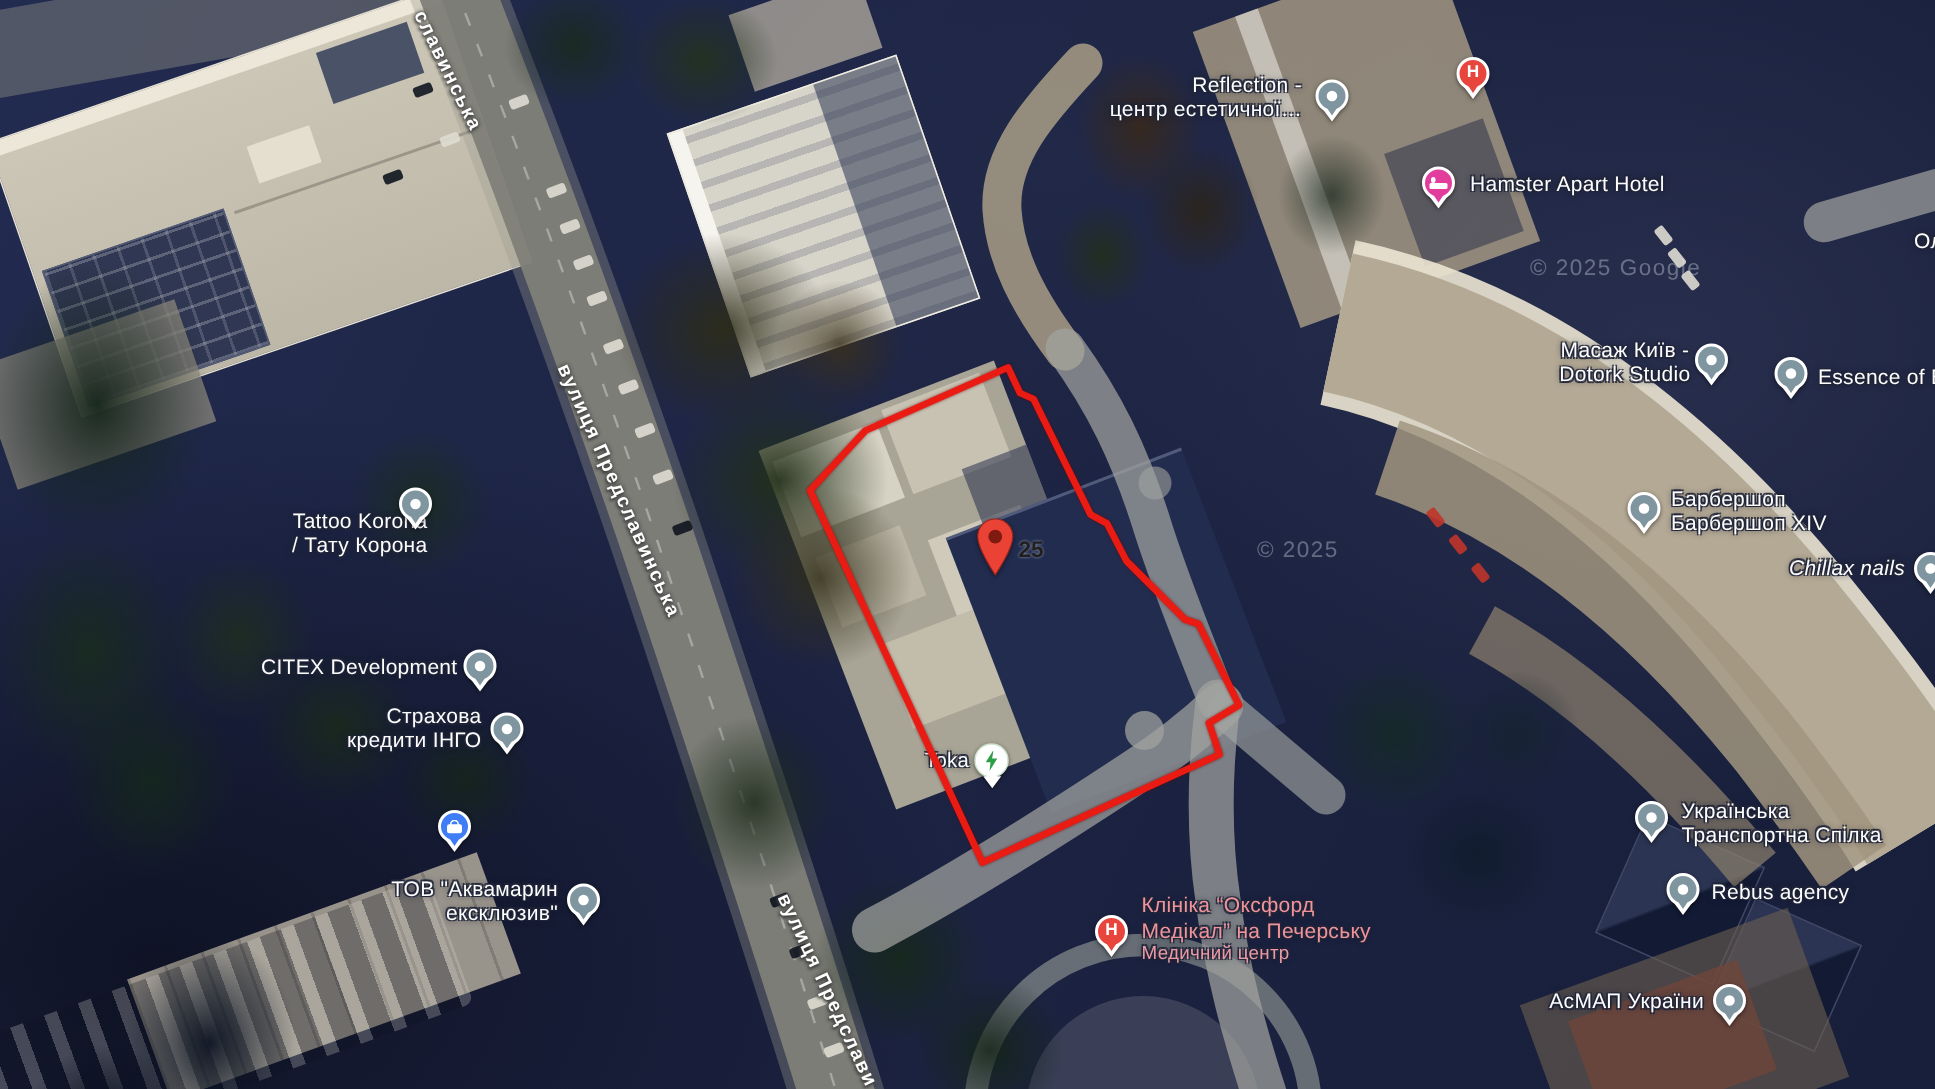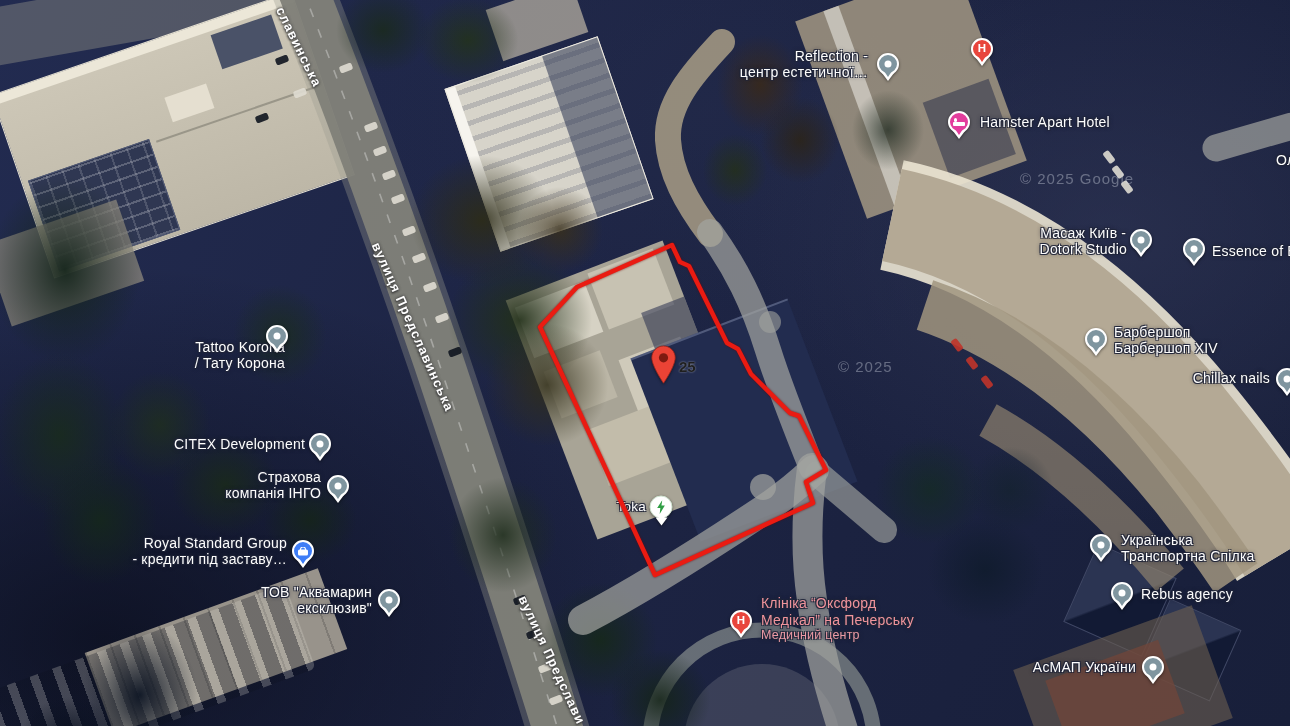--- a/index.html
+++ b/index.html
@@ -236,21 +236,21 @@
       <div class="poi-label" style="top: 323.5px; left: 1114px;">
         <span style="display: block;">Барбершоп</span>
         <span style="display: block;">Барбершоп XIV</span>
       </div>
       <div class="pin" style="left: 1287px; top: 379px; background: rgb(127, 149, 159);">
         <span class="tailw"></span>
         <span class="tailc" style="border-top-color: rgb(127, 149, 159);"></span>
         <span class="dot"></span>
       </div>
       <div class="poi-label rt" style="top: 369.75px; right: 20px;">
-        <span style="display: block;">Chillax nails</span>
+        <span style="display: block; font-style: italic;">Chillax nails</span>
       </div>
       <div class="pin" style="left: 277px; top: 336px; background: rgb(127, 149, 159);">
         <span class="tailw"></span>
         <span class="tailc" style="border-top-color: rgb(127, 149, 159);"></span>
         <span class="dot"></span>
       </div>
       <div class="poi-label rt" style="top: 318.5px; right: 1005px; margin-top: 20px;">
         <span style="display: block;">Tattoo Korona</span>
         <span style="display: block;">/ Тату Корона</span>
       </div>
@@ -262,33 +262,29 @@
       <div class="poi-label rt" style="top: 435.75px; right: 985px;">
         <span style="display: block;">CITEX Development</span>
       </div>
       <div class="pin" style="left: 338px; top: 486px; background: rgb(127, 149, 159);">
         <span class="tailw"></span>
         <span class="tailc" style="border-top-color: rgb(127, 149, 159);"></span>
         <span class="dot"></span>
       </div>
       <div class="poi-label rt" style="top: 468.5px; right: 969px;">
         <span style="display: block;">Страхова</span>
-        <span style="display: block;">компанія ІНГО</span>
+        <span style="display: block;">кредити ІНГО</span>
       </div>
       <div class="pin" style="left: 303px; top: 551px; background: rgb(62, 125, 246);">
         <span class="tailw"></span>
         <span class="tailc" style="border-top-color: rgb(62, 125, 246);"></span>
         <span class="bag">
           <span class="hdl"></span>
           <span class="bod"></span>
         </span>
-      </div>
-      <div class="poi-label rt" style="top: 534.5px; right: 1003px;">
-        <span style="display: block;">Royal Standard Group</span>
-        <span style="display: block;">- кредити під заставу…</span>
       </div>
       <div class="pin" style="left: 389px; top: 600px; background: rgb(127, 149, 159);">
         <span class="tailw"></span>
         <span class="tailc" style="border-top-color: rgb(127, 149, 159);"></span>
         <span class="dot"></span>
       </div>
       <div class="poi-label rt" style="top: 583.5px; right: 918px;">
         <span style="display: block;">ТОВ "Аквамарин</span>
         <span style="display: block;">ексклюзив"</span>
       </div>

